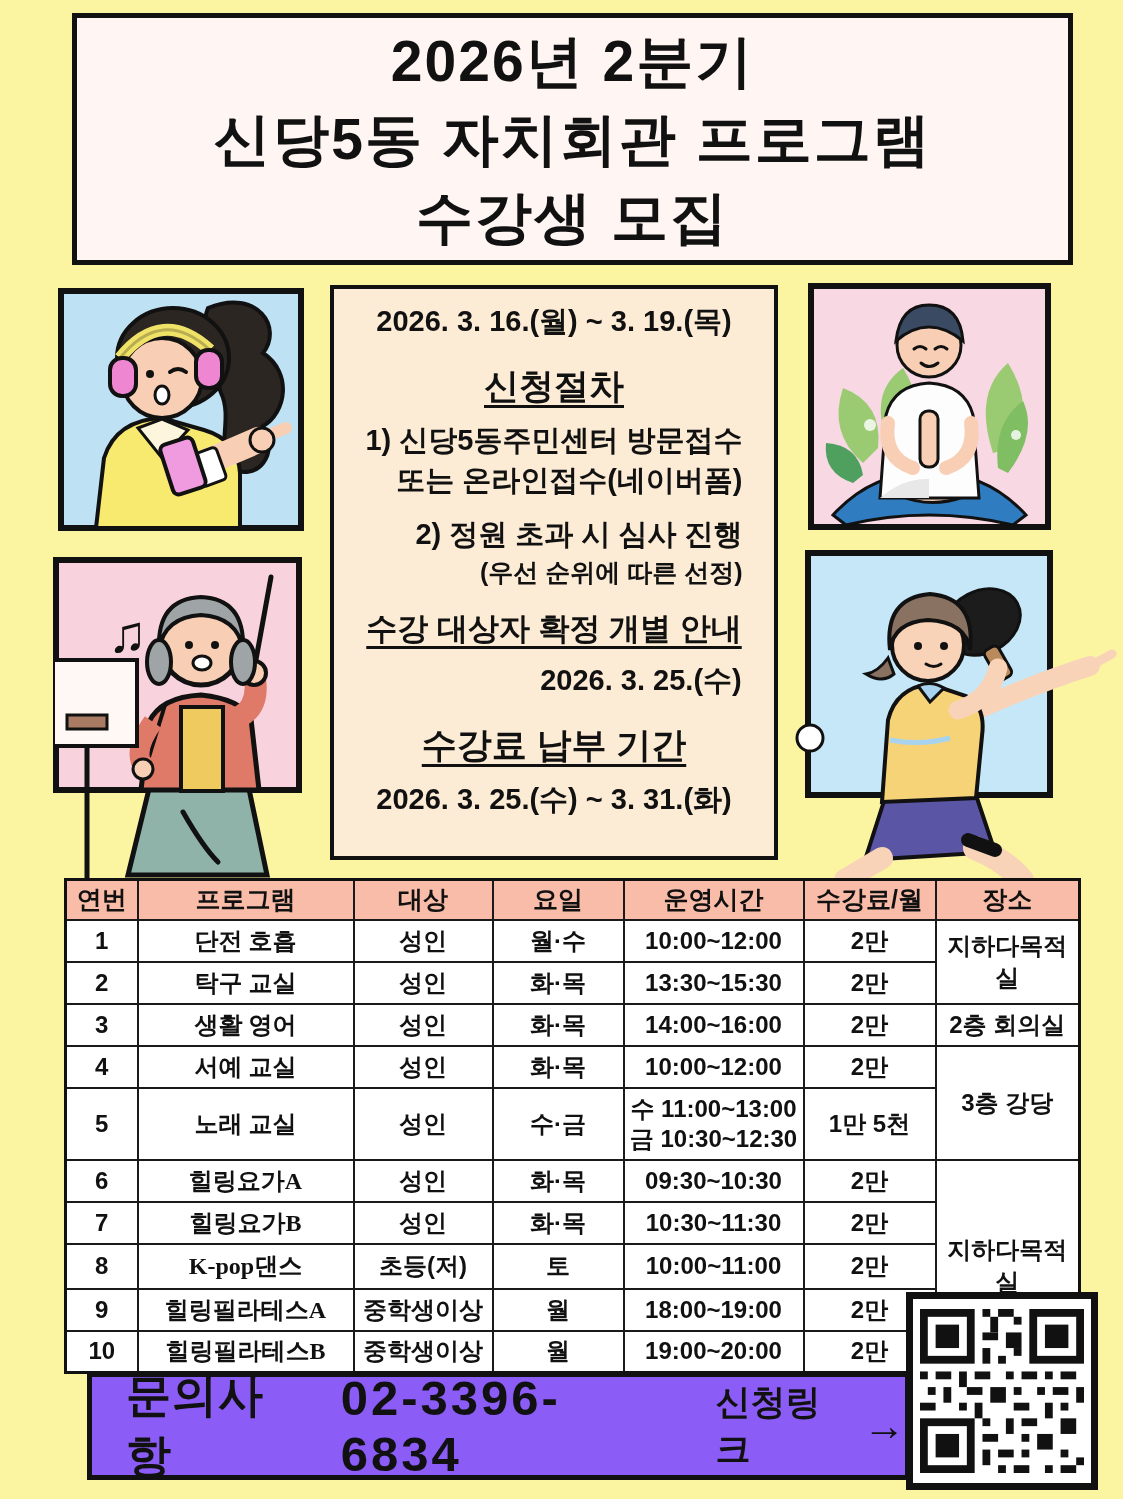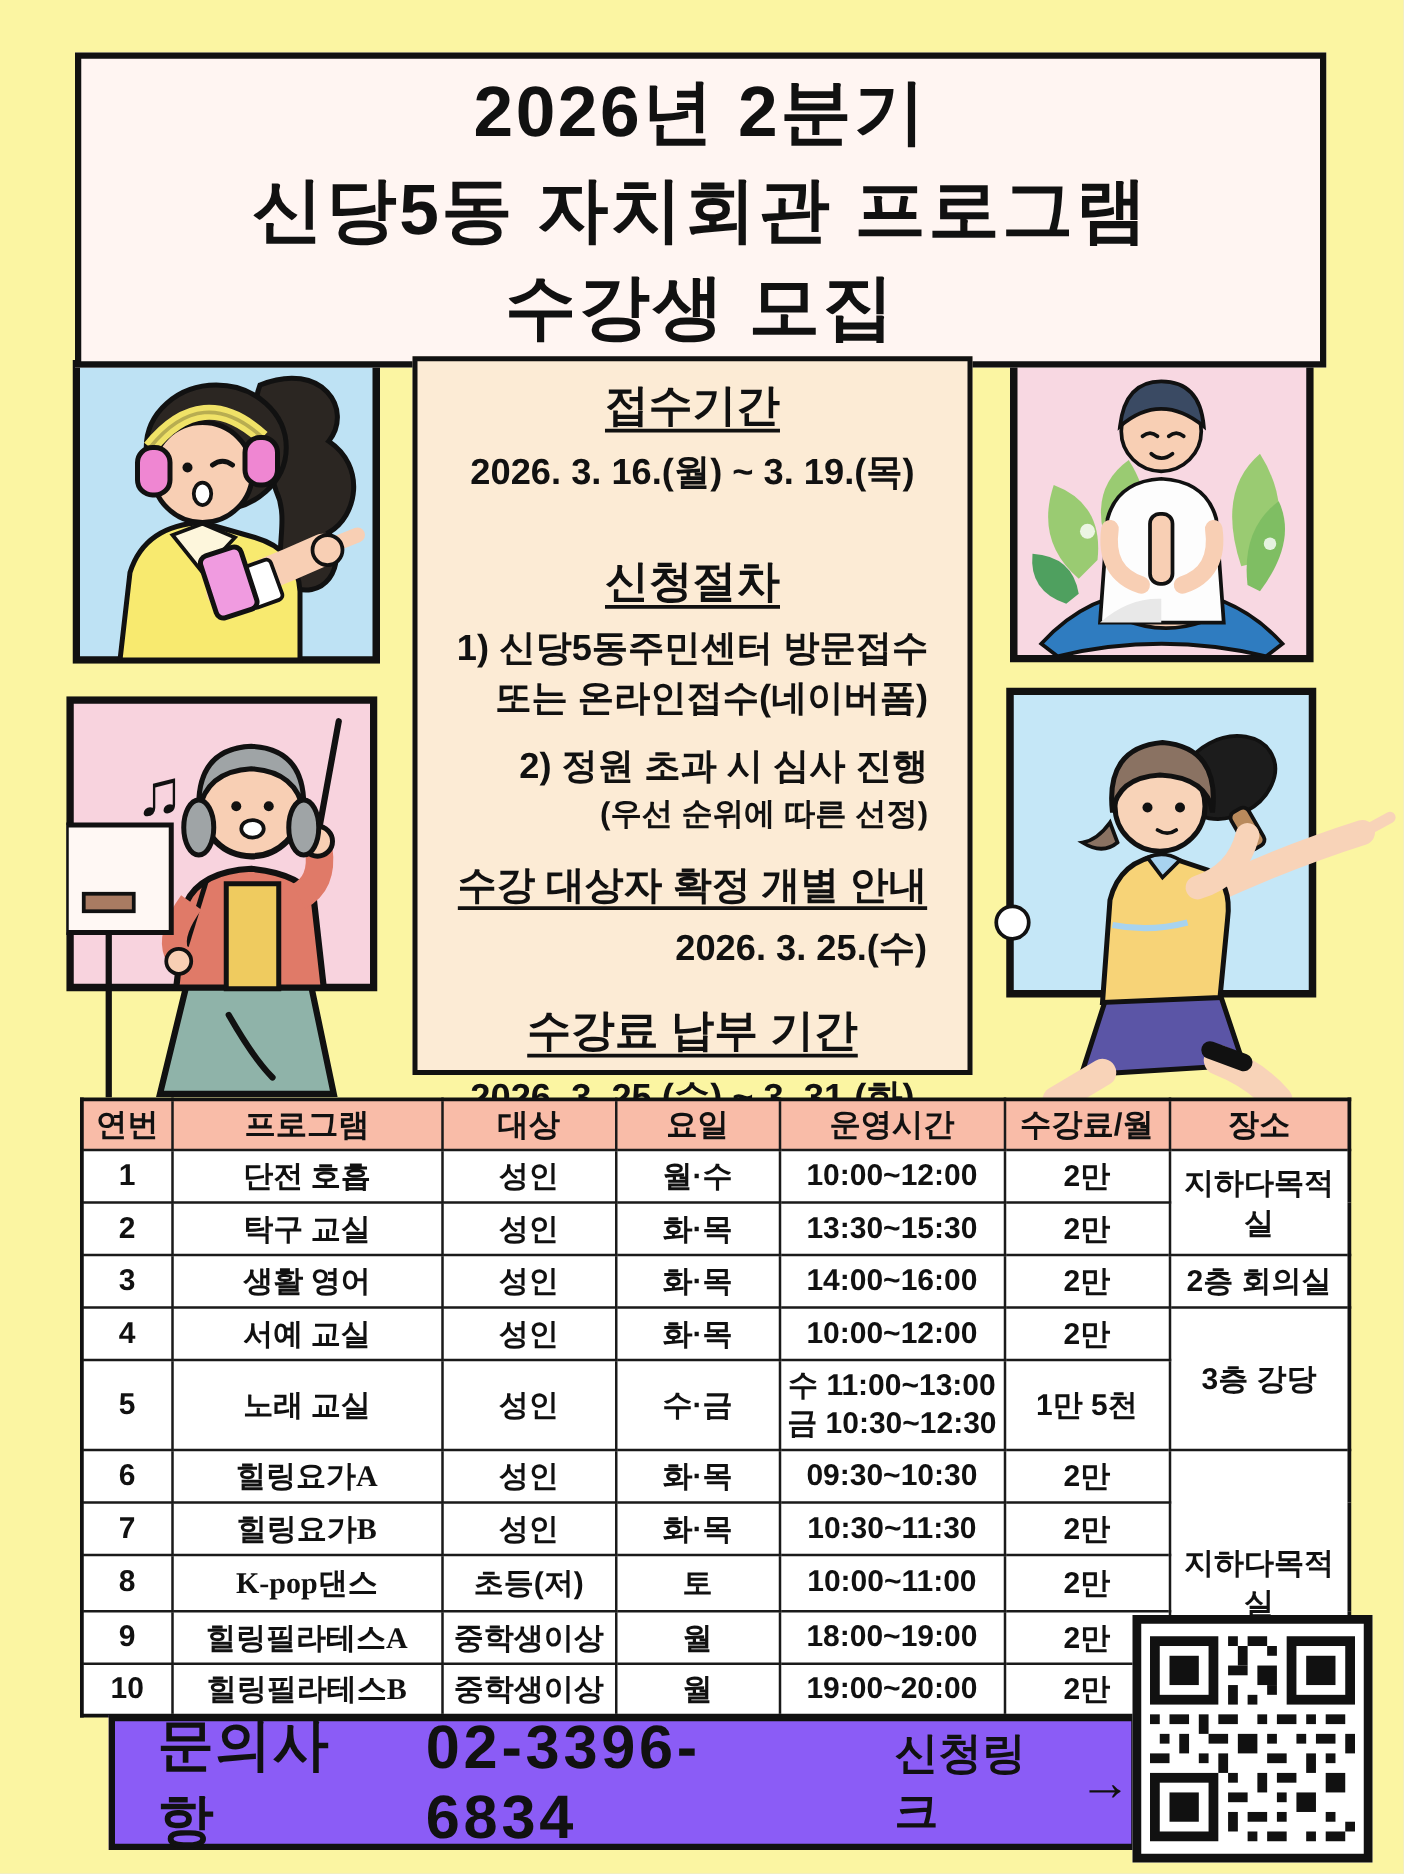--- a/index.html
+++ b/index.html
@@ -4,24 +4,24 @@
 <style>
   html,body{margin:0;padding:0;background:#e8e8e8;}
   #poster{
     position:relative;width:1123px;height:1499px;overflow:hidden;
     background:#FBF5A2;font-family:"Liberation Sans",sans-serif;color:#111;
   }
   .abs{position:absolute;box-sizing:border-box;}
 
   
   .title-box{
-    left:60px;top:13px;width:1001px;height:252px;
+    left:72px;top:13px;width:1001px;height:252px;
     background:#FFF5F2;border:5px solid #111;
     display:flex;flex-direction:column;justify-content:center;align-items:center;
-    text-align:center;z-index:2;margin-top:29px;
+    text-align:center;z-index:2;
   }
   .title-line{font-size:57px;font-weight:800;line-height:78px;letter-spacing:2px;}
 
   
   .illus{z-index:1;}
   .illus svg{display:block;}
 
   
   .info-box{
     left:330px;top:285px;width:448px;height:575px;
@@ -30,21 +30,21 @@
     padding-top:12px;z-index:2;text-align:center;
   }
   .info-h{
     font-size:35px;font-weight:800;
     text-decoration:underline;text-decoration-thickness:3px;text-underline-offset:7px;
     margin:0 0 10px 0;
   }
   .info-line{font-size:29px;font-weight:700;line-height:40px;text-align:right;}
   .info-line.small{font-size:25px;font-weight:700;line-height:36px;}
   .sec{margin-bottom:22px;}
-  .sec.tight{margin-bottom:18px;margin-top:22px;}
+  .sec.tight{margin-bottom:18px;}
   .info-h.fit{font-size:31px;letter-spacing:0px;}
 
   
   .prog-table{
     left:64px;top:878px;width:1014px;z-index:3;
     border-collapse:collapse;table-layout:fixed;background:transparent;
   }
   .prog-table td,.prog-table th{
     border:2px solid #1a1a1a;text-align:center;vertical-align:middle;
     padding:0;font-weight:700;background:#fff;
@@ -214,21 +214,20 @@
       <circle cx="128" cy="96" r="4" fill="#111"></circle>
       <circle cx="154" cy="96" r="4" fill="#111"></circle>
       <path d="M136,114 q8,5 15,0" fill="none" stroke="#111" stroke-width="3" stroke-linecap="round"></path>
 
       <path d="M128,136 L140,152 L154,138 Q141,130 128,136 Z" fill="#A8D3EF" stroke="#111" stroke-width="3"></path>
     </svg>
   </div>
 
   <div class="abs info-box">
     <div class="sec">
-      <div class="info-h">접수기간</div>
       <div class="info-line">2026. 3. 16.(월) ~ 3. 19.(목)</div>
     </div>
     <div class="sec tight">
       <div class="info-h">신청절차</div>
       <div class="info-line">1) 신당5동주민센터 방문접수</div>
       <div class="info-line" style="margin-bottom:14px;">또는 온라인접수(네이버폼)</div>
       <div class="info-line">2) 정원 초과 시 심사 진행</div>
       <div class="info-line small">(우선 순위에 따른 선정)</div>
     </div>
     <div class="sec">

